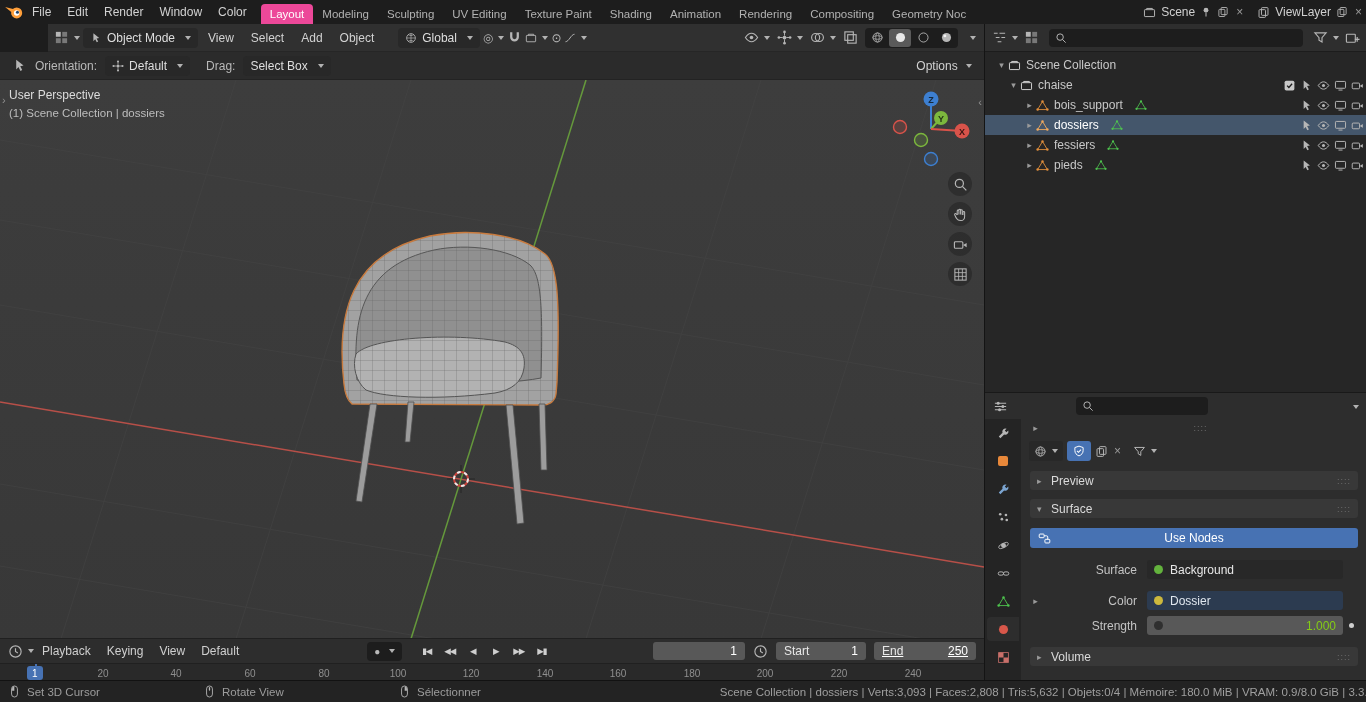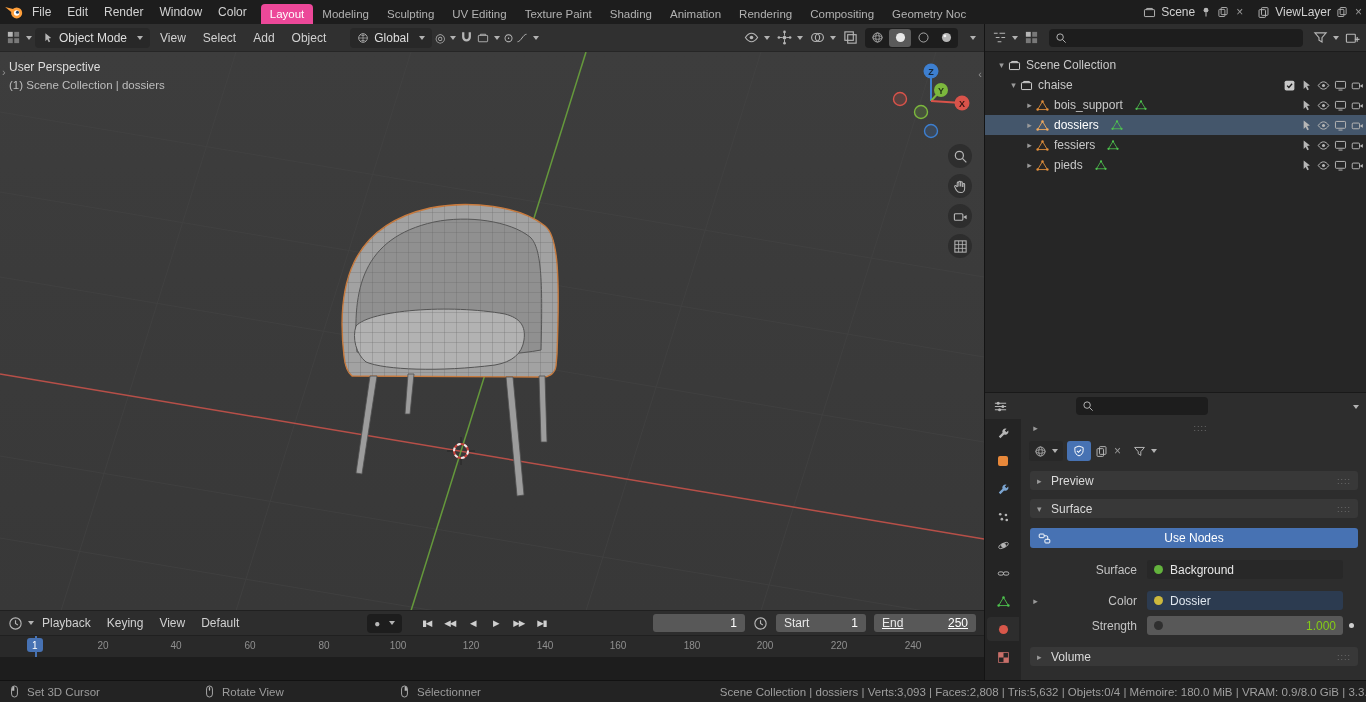--- a/index.html
+++ b/index.html
@@ -16,21 +16,21 @@
   
   .topbar{position:absolute;left:0;top:0;width:100%;height:24px;background:#1d1d1d;display:flex;align-items:center;padding:0 6px 0 4px;}
   .menu-item{padding:0 8px;color:#d2d2d2;height:24px;display:flex;align-items:center;}
   .ws-tabs{display:flex;align-items:flex-end;height:24px;margin-left:6px;}
   .ws-tab{height:20px;display:flex;align-items:center;padding:0 9px;font-size:11.5px;color:#b2b2b2;border-radius:4px 4px 0 0;}
   .ws-tab.active{background:#ec4899;color:#fff;}
   .tb-widget{display:flex;align-items:center;gap:5px;padding:0 6px;color:#d0d0d0;}
   .xglyph{color:#9a9a9a;font-size:12px;padding:0 2px;}
   
   .vp-col{position:absolute;left:0;top:24px;width:984px;height:657px;}
-  .vp-header{height:27px;background:#303030;display:flex;align-items:center;padding:0 6px;gap:3px;border-bottom:1px solid #262626;}
+  .vp-header{height:27px;background:#303030;display:flex;align-items:center;padding:0 6px;gap:3px;border-bottom:1px solid #262626;margin-left:48px;}
   .vph-pill{display:flex;align-items:center;gap:5px;background:#282828;border-radius:4px;height:20px;padding:0 7px;color:#dedede;}
   .vph-menu{padding:0 7px;color:#d2d2d2;}
   .vph-right{margin-left:auto;display:flex;align-items:center;gap:7px;padding-right:2px;}
   .shade-group{display:flex;align-items:center;background:#1d1d1d;border-radius:4px;padding:1px;gap:1px;}
   .shade-btn{width:22px;height:18px;display:flex;align-items:center;justify-content:center;border-radius:3px;color:#c0c0c0;}
   .shade-btn.active{background:#5a5a5a;color:#fff;}
   .vp-tools{height:27px;background:#2b2b2b;display:flex;align-items:center;padding:0 12px;gap:8px;border-bottom:1px solid #232323;}
   .vp-tools .lbl{color:#b9b9b9;}
   .canvas{position:relative;height:558px;background:linear-gradient(#3d3d3d,#383838);overflow:hidden;}
   .ovl1{position:absolute;left:9px;top:8px;color:#dcdcdc;font-size:12px;}
@@ -440,20 +440,43 @@
                 <svg>
                   <use href="#i-spherer"></use>
                 </svg>
               </span>
             </span>
         </div>
         <span class="has-chev"></span>
       </div>
     </div>
 
+    <div class="vp-tools">
+      <span class="icon">
+          <svg>
+            <use href="#i-cursor"></use>
+          </svg>
+        </span>
+      <span class="lbl">Orientation:</span>
+      <div class="vph-pill has-chev">
+        <span class="icon s12">
+            <svg>
+              <use href="#i-gizmo"></use>
+            </svg>
+          </span>
+        <span>Default</span>
+      </div>
+      <span class="lbl" style="margin-left:8px;">Drag:</span>
+      <div class="vph-pill has-chev">
+        <span>Select Box</span>
+      </div>
+      <span class="has-chev" style="margin-left:auto;color:#d2d2d2;">
+        <span>Options</span>
+      </span>
+    </div>
 
     <div class="canvas">
       <svg width="984" height="558" viewBox="0 0 984 558" style="position:absolute;left:0;top:0;">
         <defs>
           <pattern id="wire" width="12" height="10" patternUnits="userSpaceOnUse">
             <path d="M12 0H0V10" fill="none" stroke="#5d5d5d" stroke-width="1" opacity="0.5"></path>
           </pattern>
         </defs>
 
         <g stroke="#454545" stroke-width="1" opacity="0.55">

